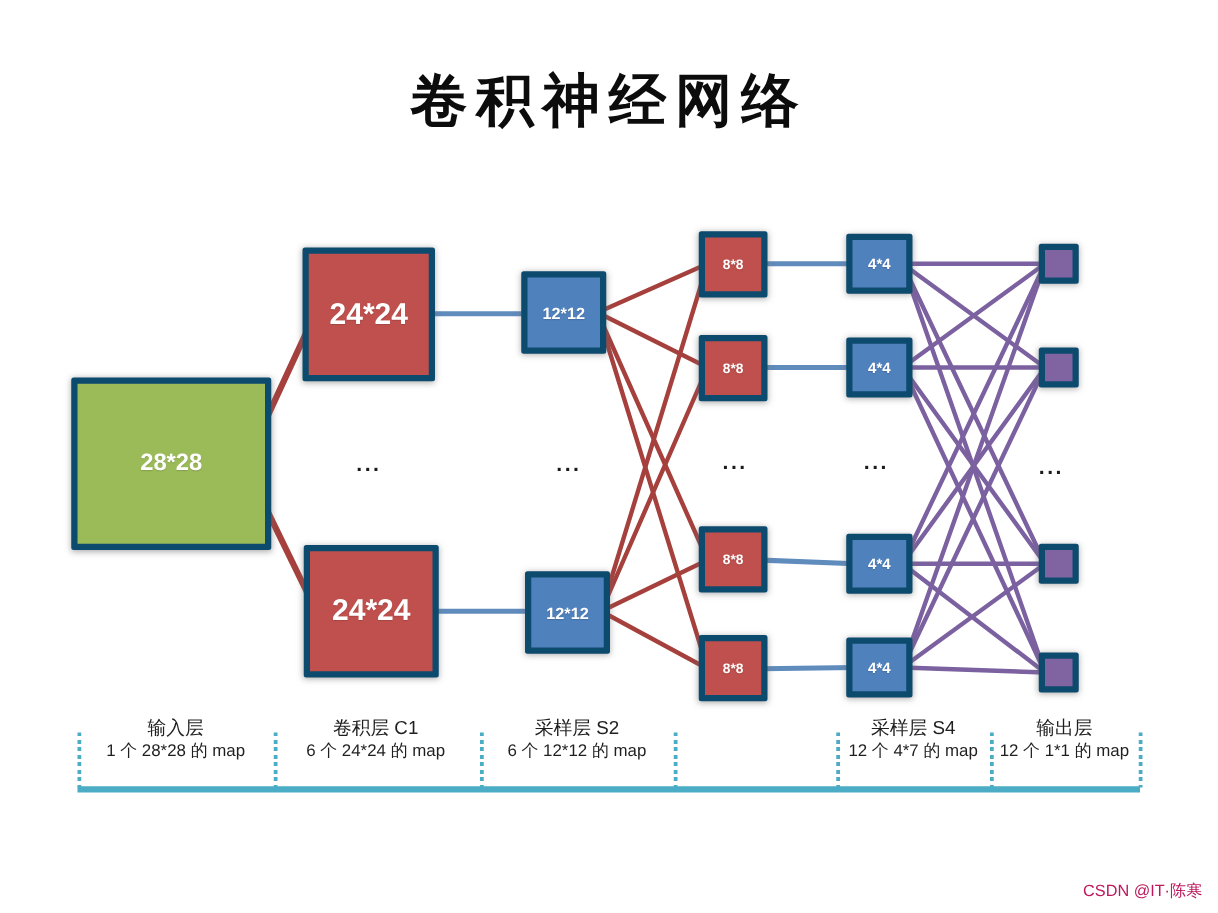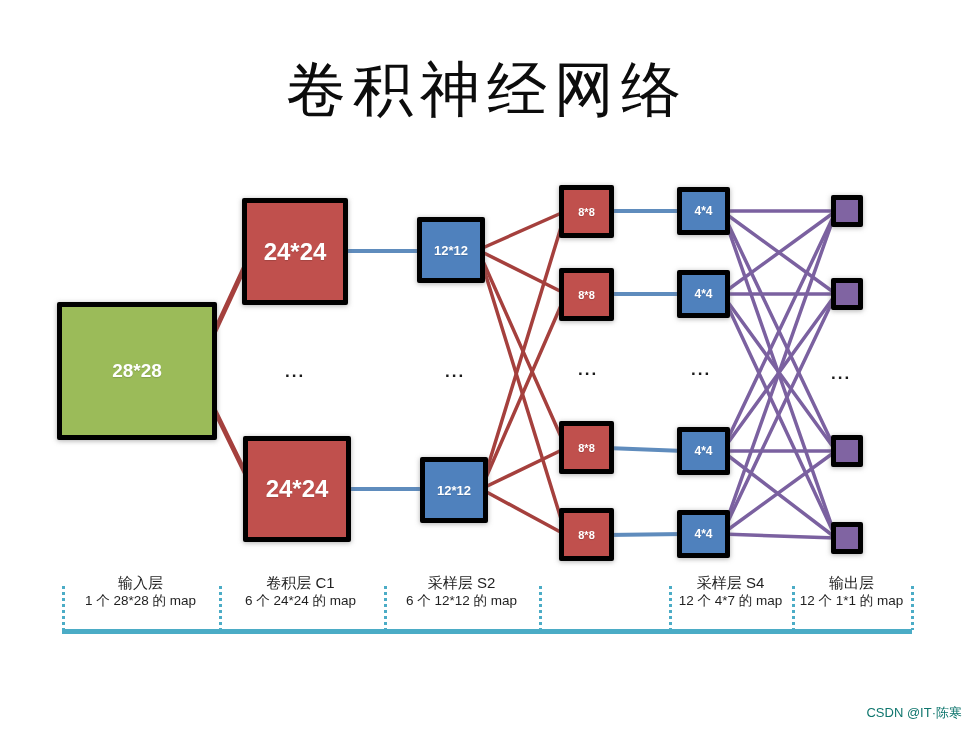--- a/index.html
+++ b/index.html
@@ -4,25 +4,25 @@
 <style>
   * { margin:0; padding:0; box-sizing:border-box; }
   html,body { background:#fff; }
   #stage {
     position:relative; width:974px; height:730px; background:#ffffff;
     font-family:"Liberation Sans","DejaVu Sans",sans-serif; overflow:hidden;
   }
   .title {
     position:absolute; left:0; top:50px; width:100%;
     text-align:center; font-family:"DejaVu Serif","Liberation Serif",serif;
-    font-size:60px; letter-spacing:7px; color:#0c0c0c; font-weight:400;
+    font-size:46px; letter-spacing:7px; color:#0c0c0c; font-weight:700;
   }
   svg.wires { position:absolute; left:0; top:0; z-index:1; }
   .node {
-    position:absolute; z-index:2; border:5px solid #000000; border-radius:2px;
+    position:absolute; z-index:2; border:5px solid #0c4a6e; border-radius:2px;
     box-shadow:0 1px 5px rgba(110,110,110,.55);
     display:flex; align-items:center; justify-content:center;
     color:#ffffff; font-weight:600; text-shadow:0 1px 1px rgba(0,0,0,.15);
   }
   .n-input  { background:#9bbb59; }
   .n-conv   { background:#c0504d; }
   .n-pool   { background:#4f81bd; }
   .n-out    { background:#8064a2; }
   .dots {
     position:absolute; z-index:2; color:#1a1a1a; font-weight:bold;
@@ -35,21 +35,21 @@
   .bracket-dash {
     position:absolute; top:586px; width:3px; height:44px; z-index:2;
     background:repeating-linear-gradient(to bottom,#4bacc6 0 3px,transparent 3px 6px);
   }
   .seg {
     position:absolute; top:573px; text-align:center; z-index:2; color:#1f1f1f;
   }
   .seg .seg-title { font-size:15px; line-height:19px; }
   .seg .seg-sub   { font-size:13.5px; line-height:18px; }
   .watermark {
-    position:absolute; right:12px; top:704px; font-size:13px; color:#0f766e;
+    position:absolute; right:12px; top:704px; font-size:13px; color:#be185d;
     z-index:2;
   }
 </style>
 </head>
 <body>
 
 <div id="stage">
 
   <div class="title">卷积神经网络</div>
 

